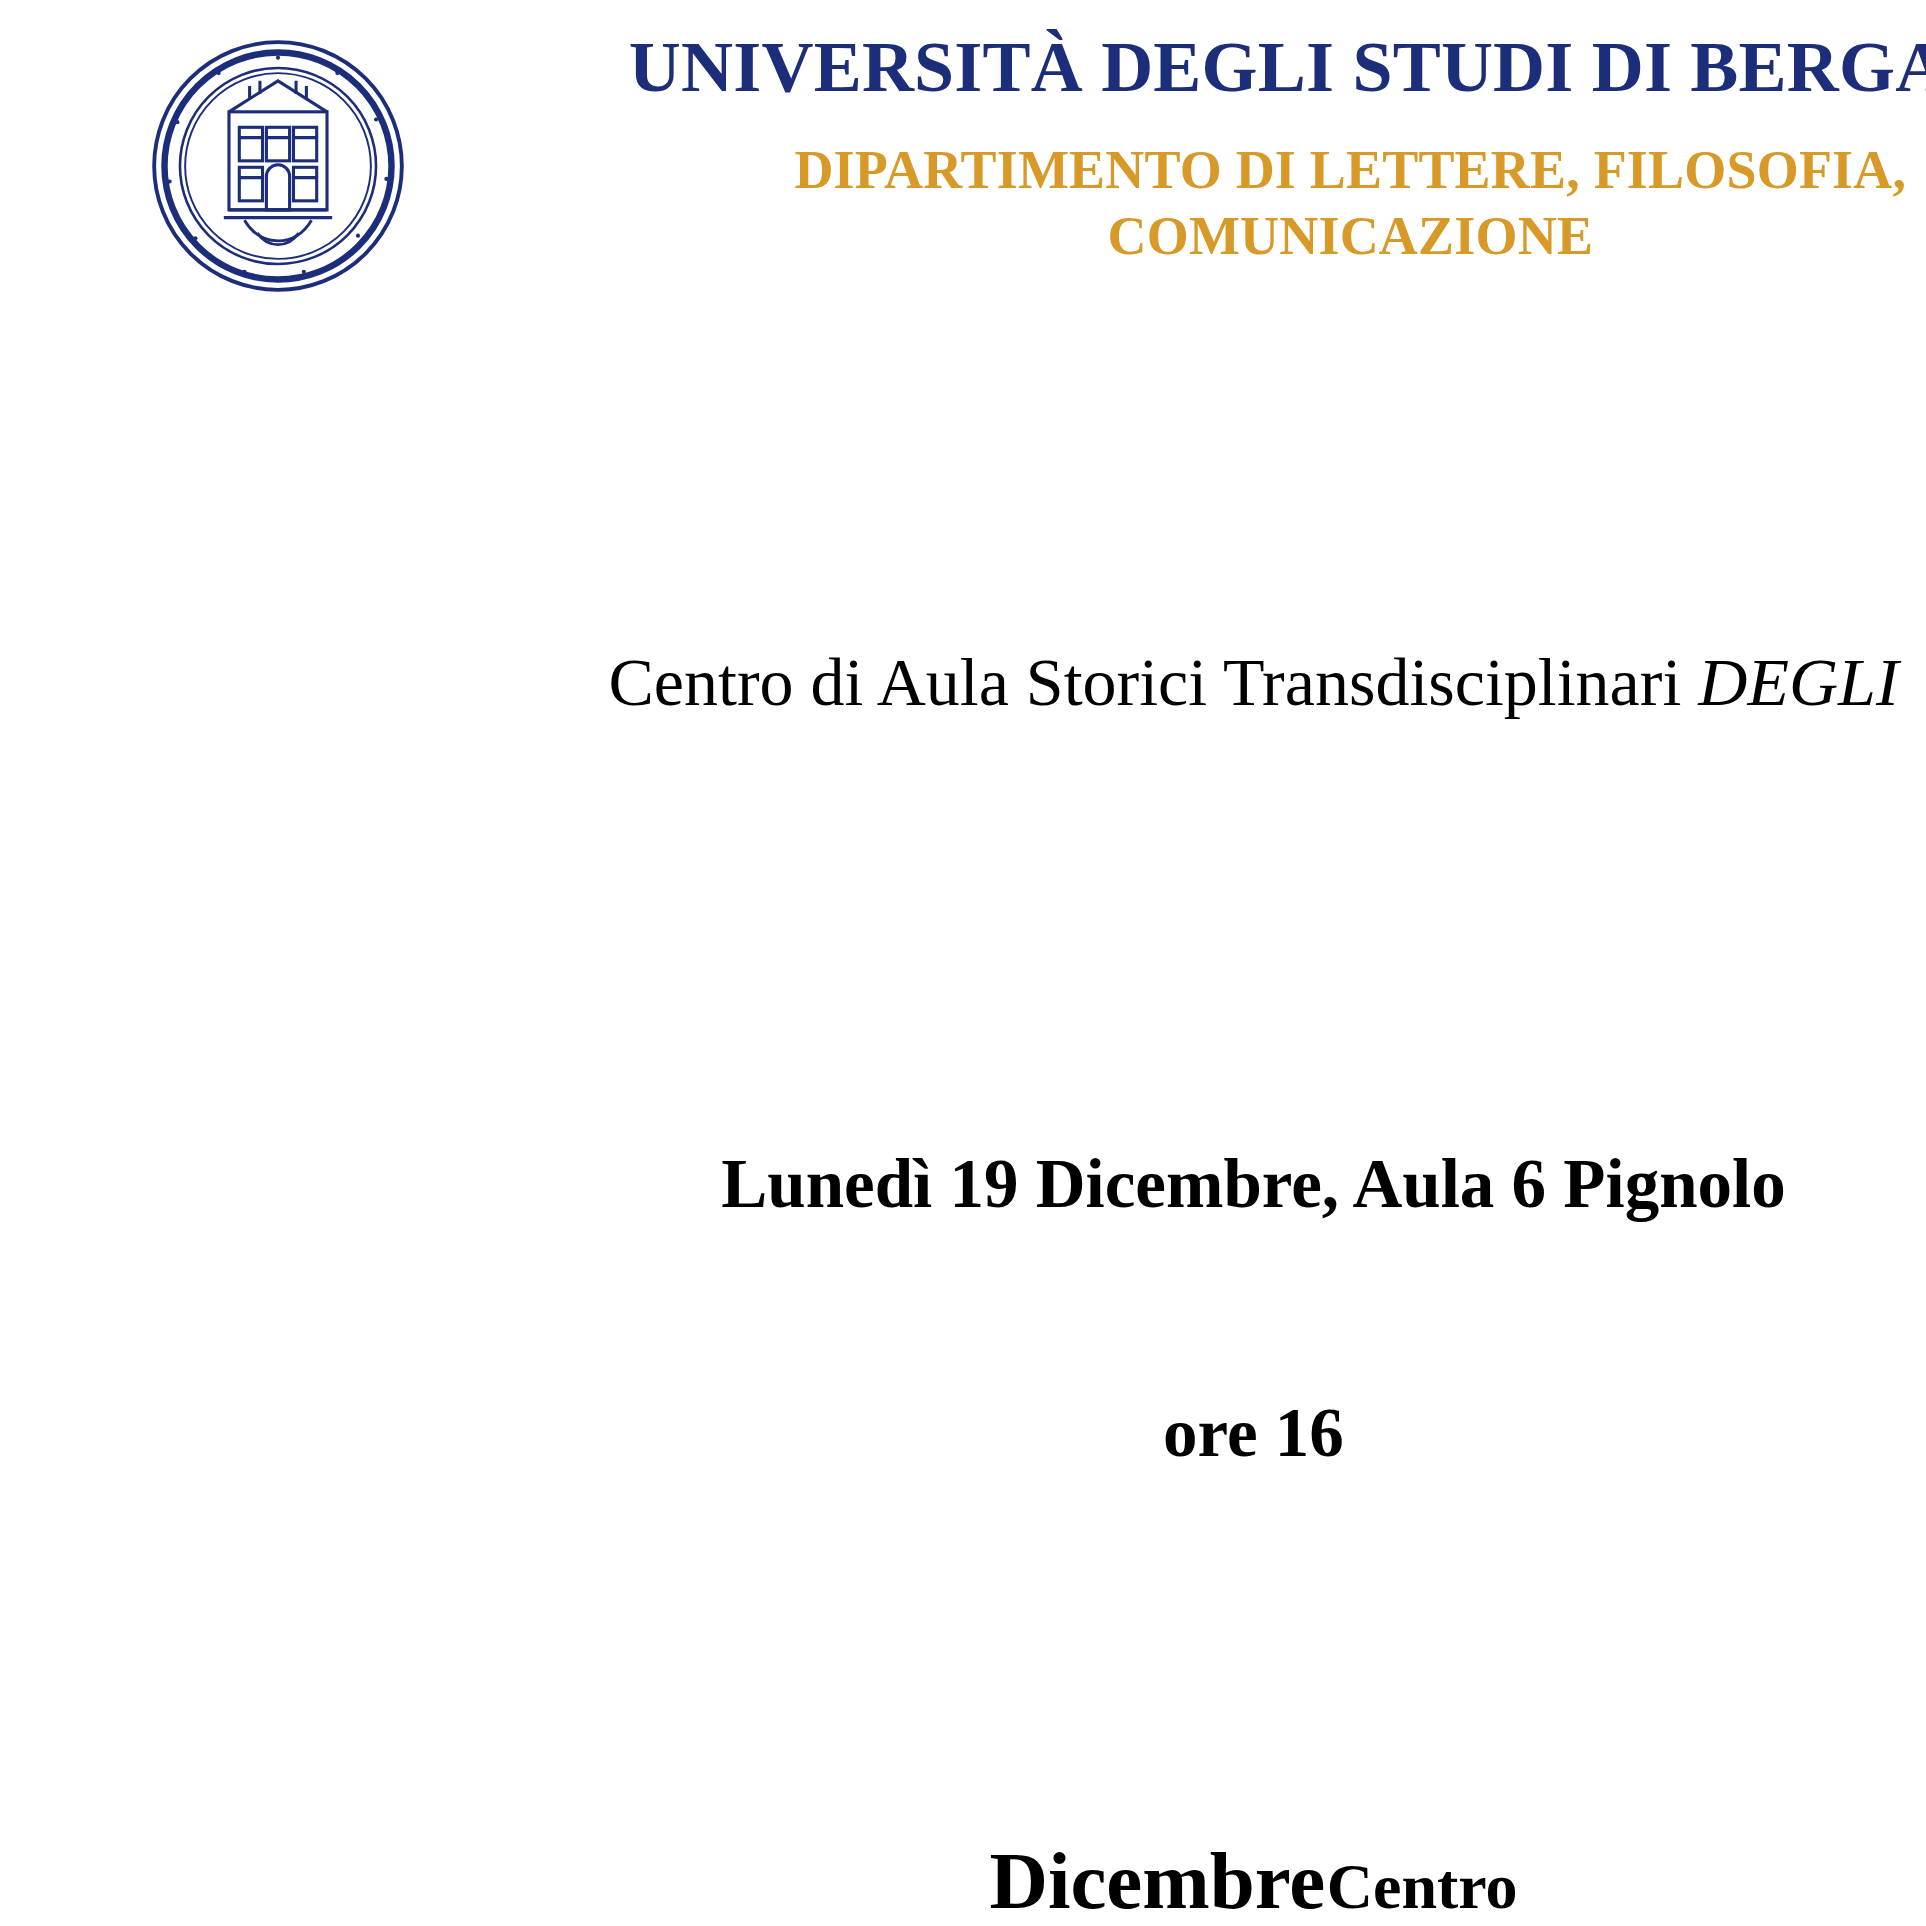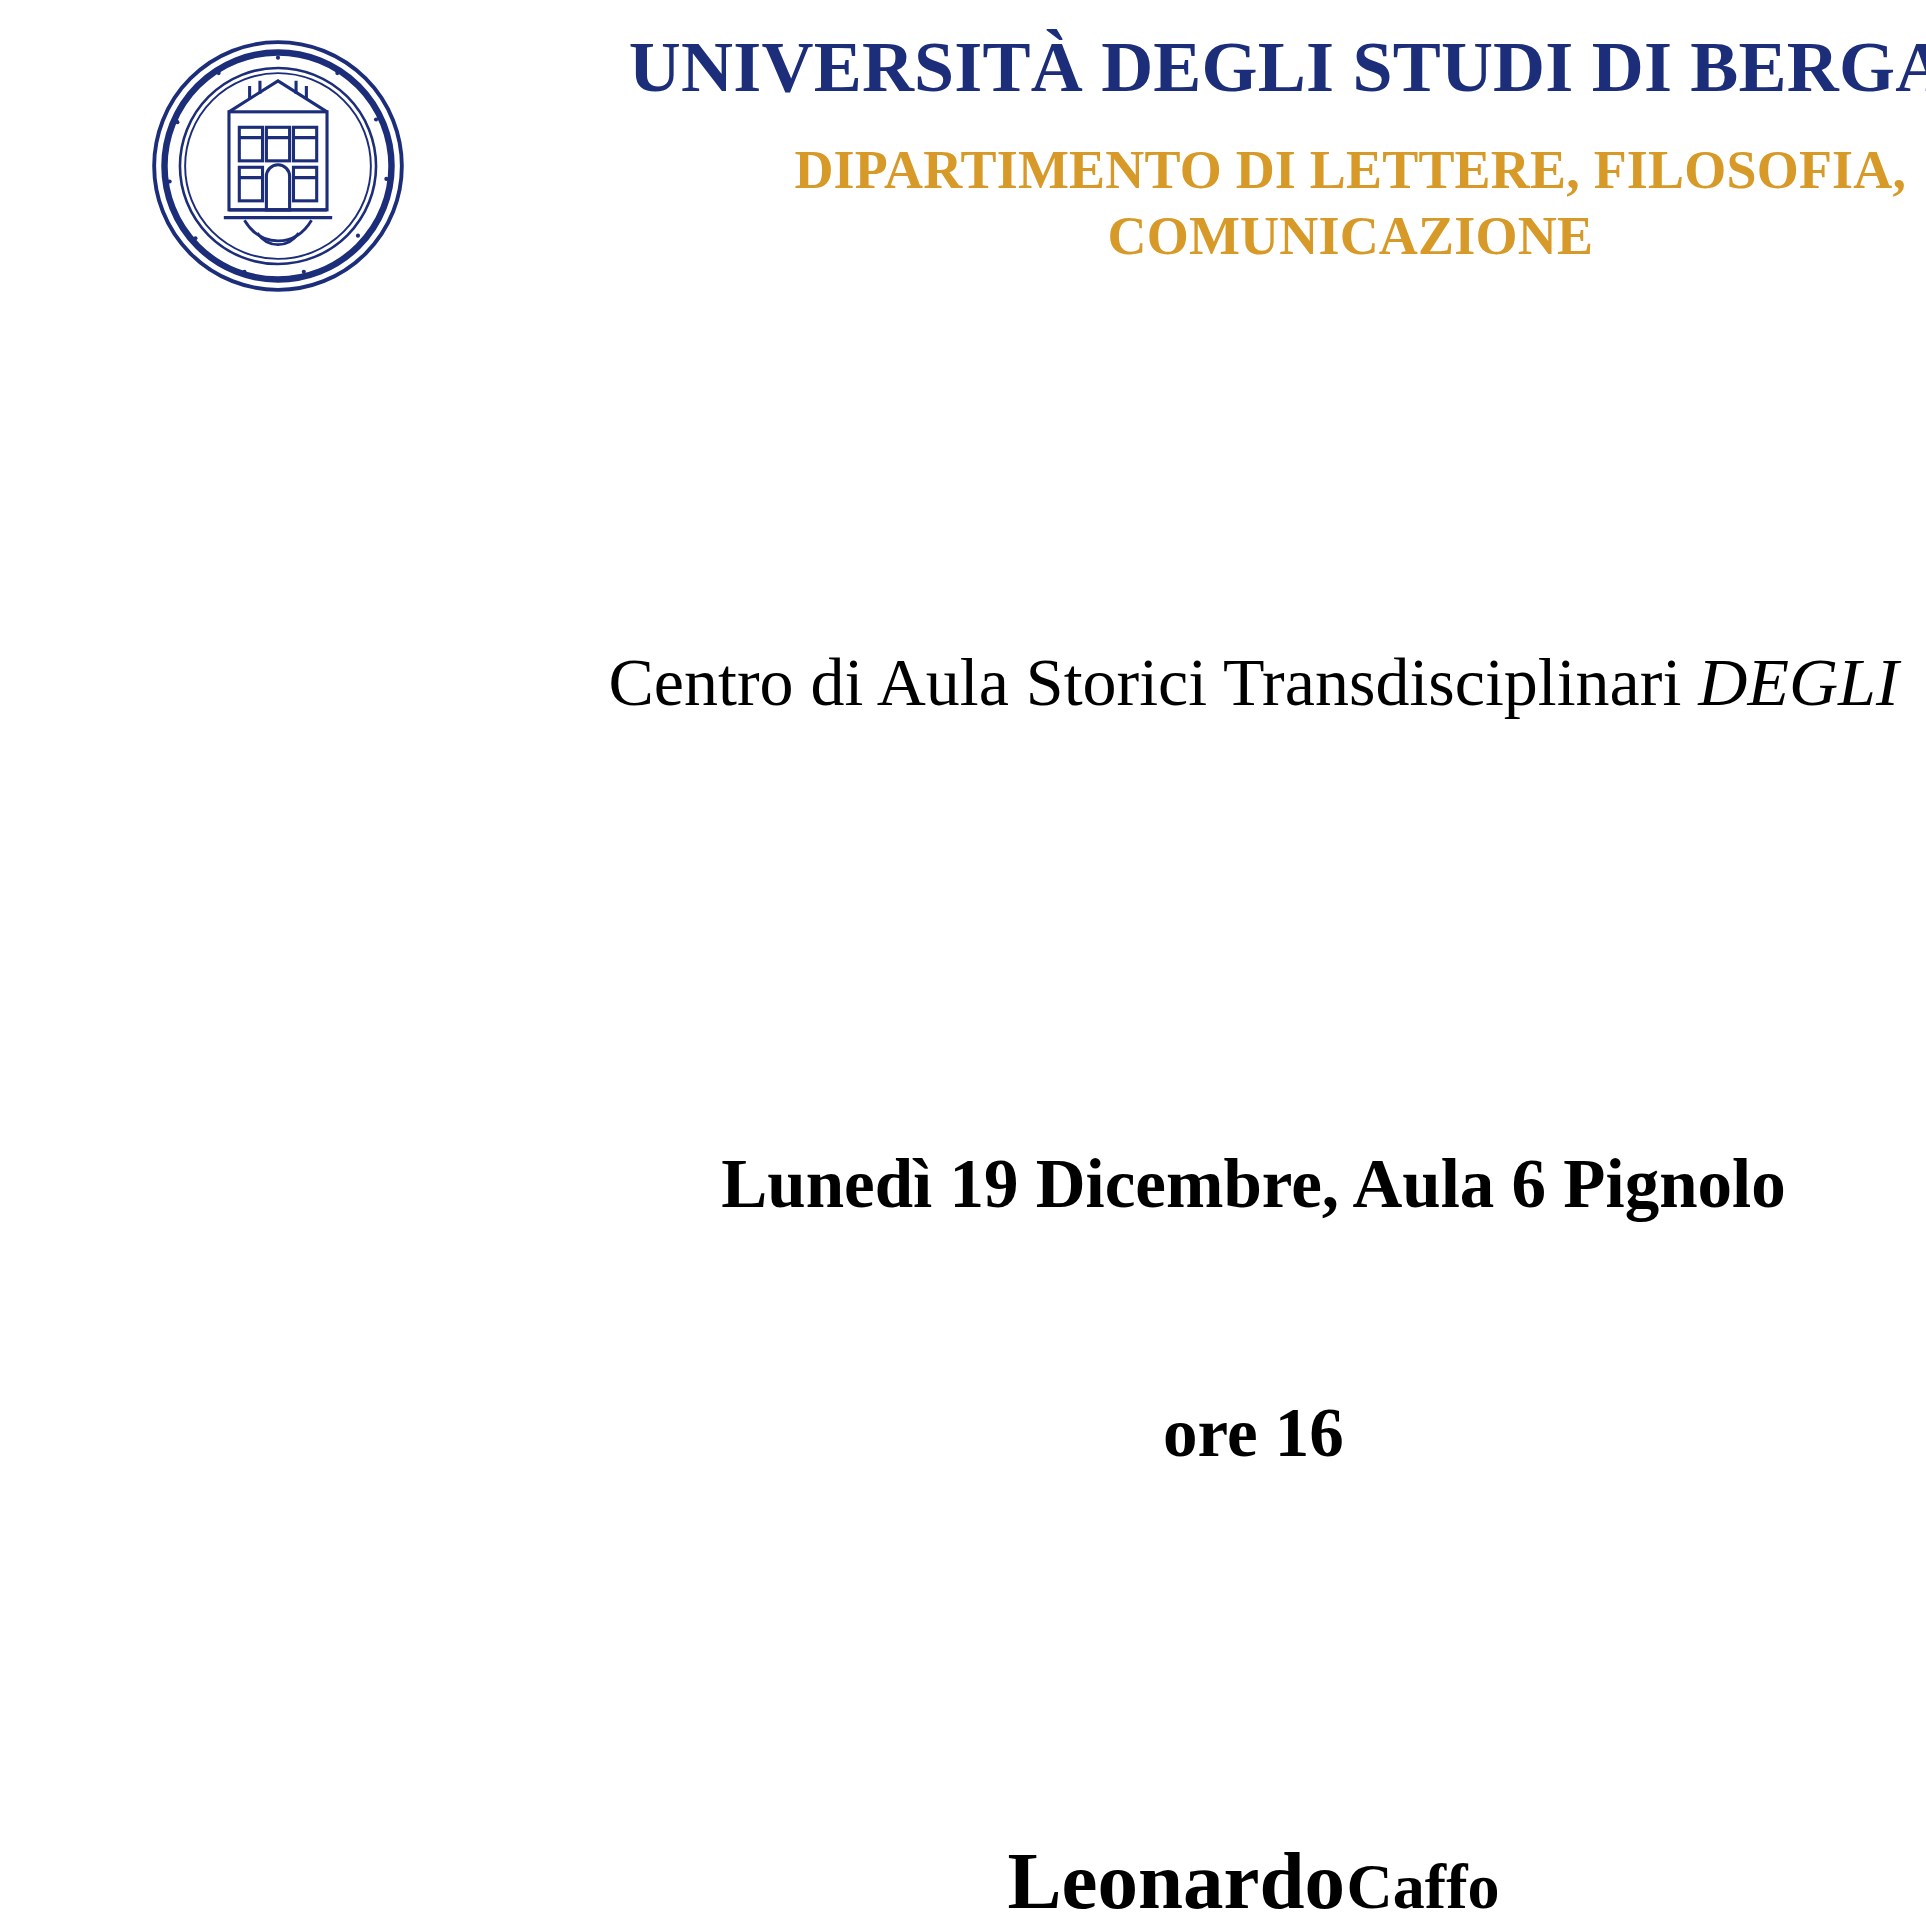--- a/index.html
+++ b/index.html
@@ -184,20 +184,20 @@
 
     <div class="centro">
       <span>Centro di Aula Storici Transdisciplinari </span><span class="ishtar">DEGLI</span>
     </div>
 
     <div class="when">Lunedì 19 Dicembre, Aula 6 Pignolo</div>
 
     <div class="time">ore 16</div>
 
     <div class="speaker">
-      <span class="first">Leonardo</span>
-      <span class="last">Caffo</span>
+      <span class="first">Dicembre</span>
+      <span class="last">Centro</span>
     </div>
 
   </div>
 
 </div>
 
 
 </body></html>

